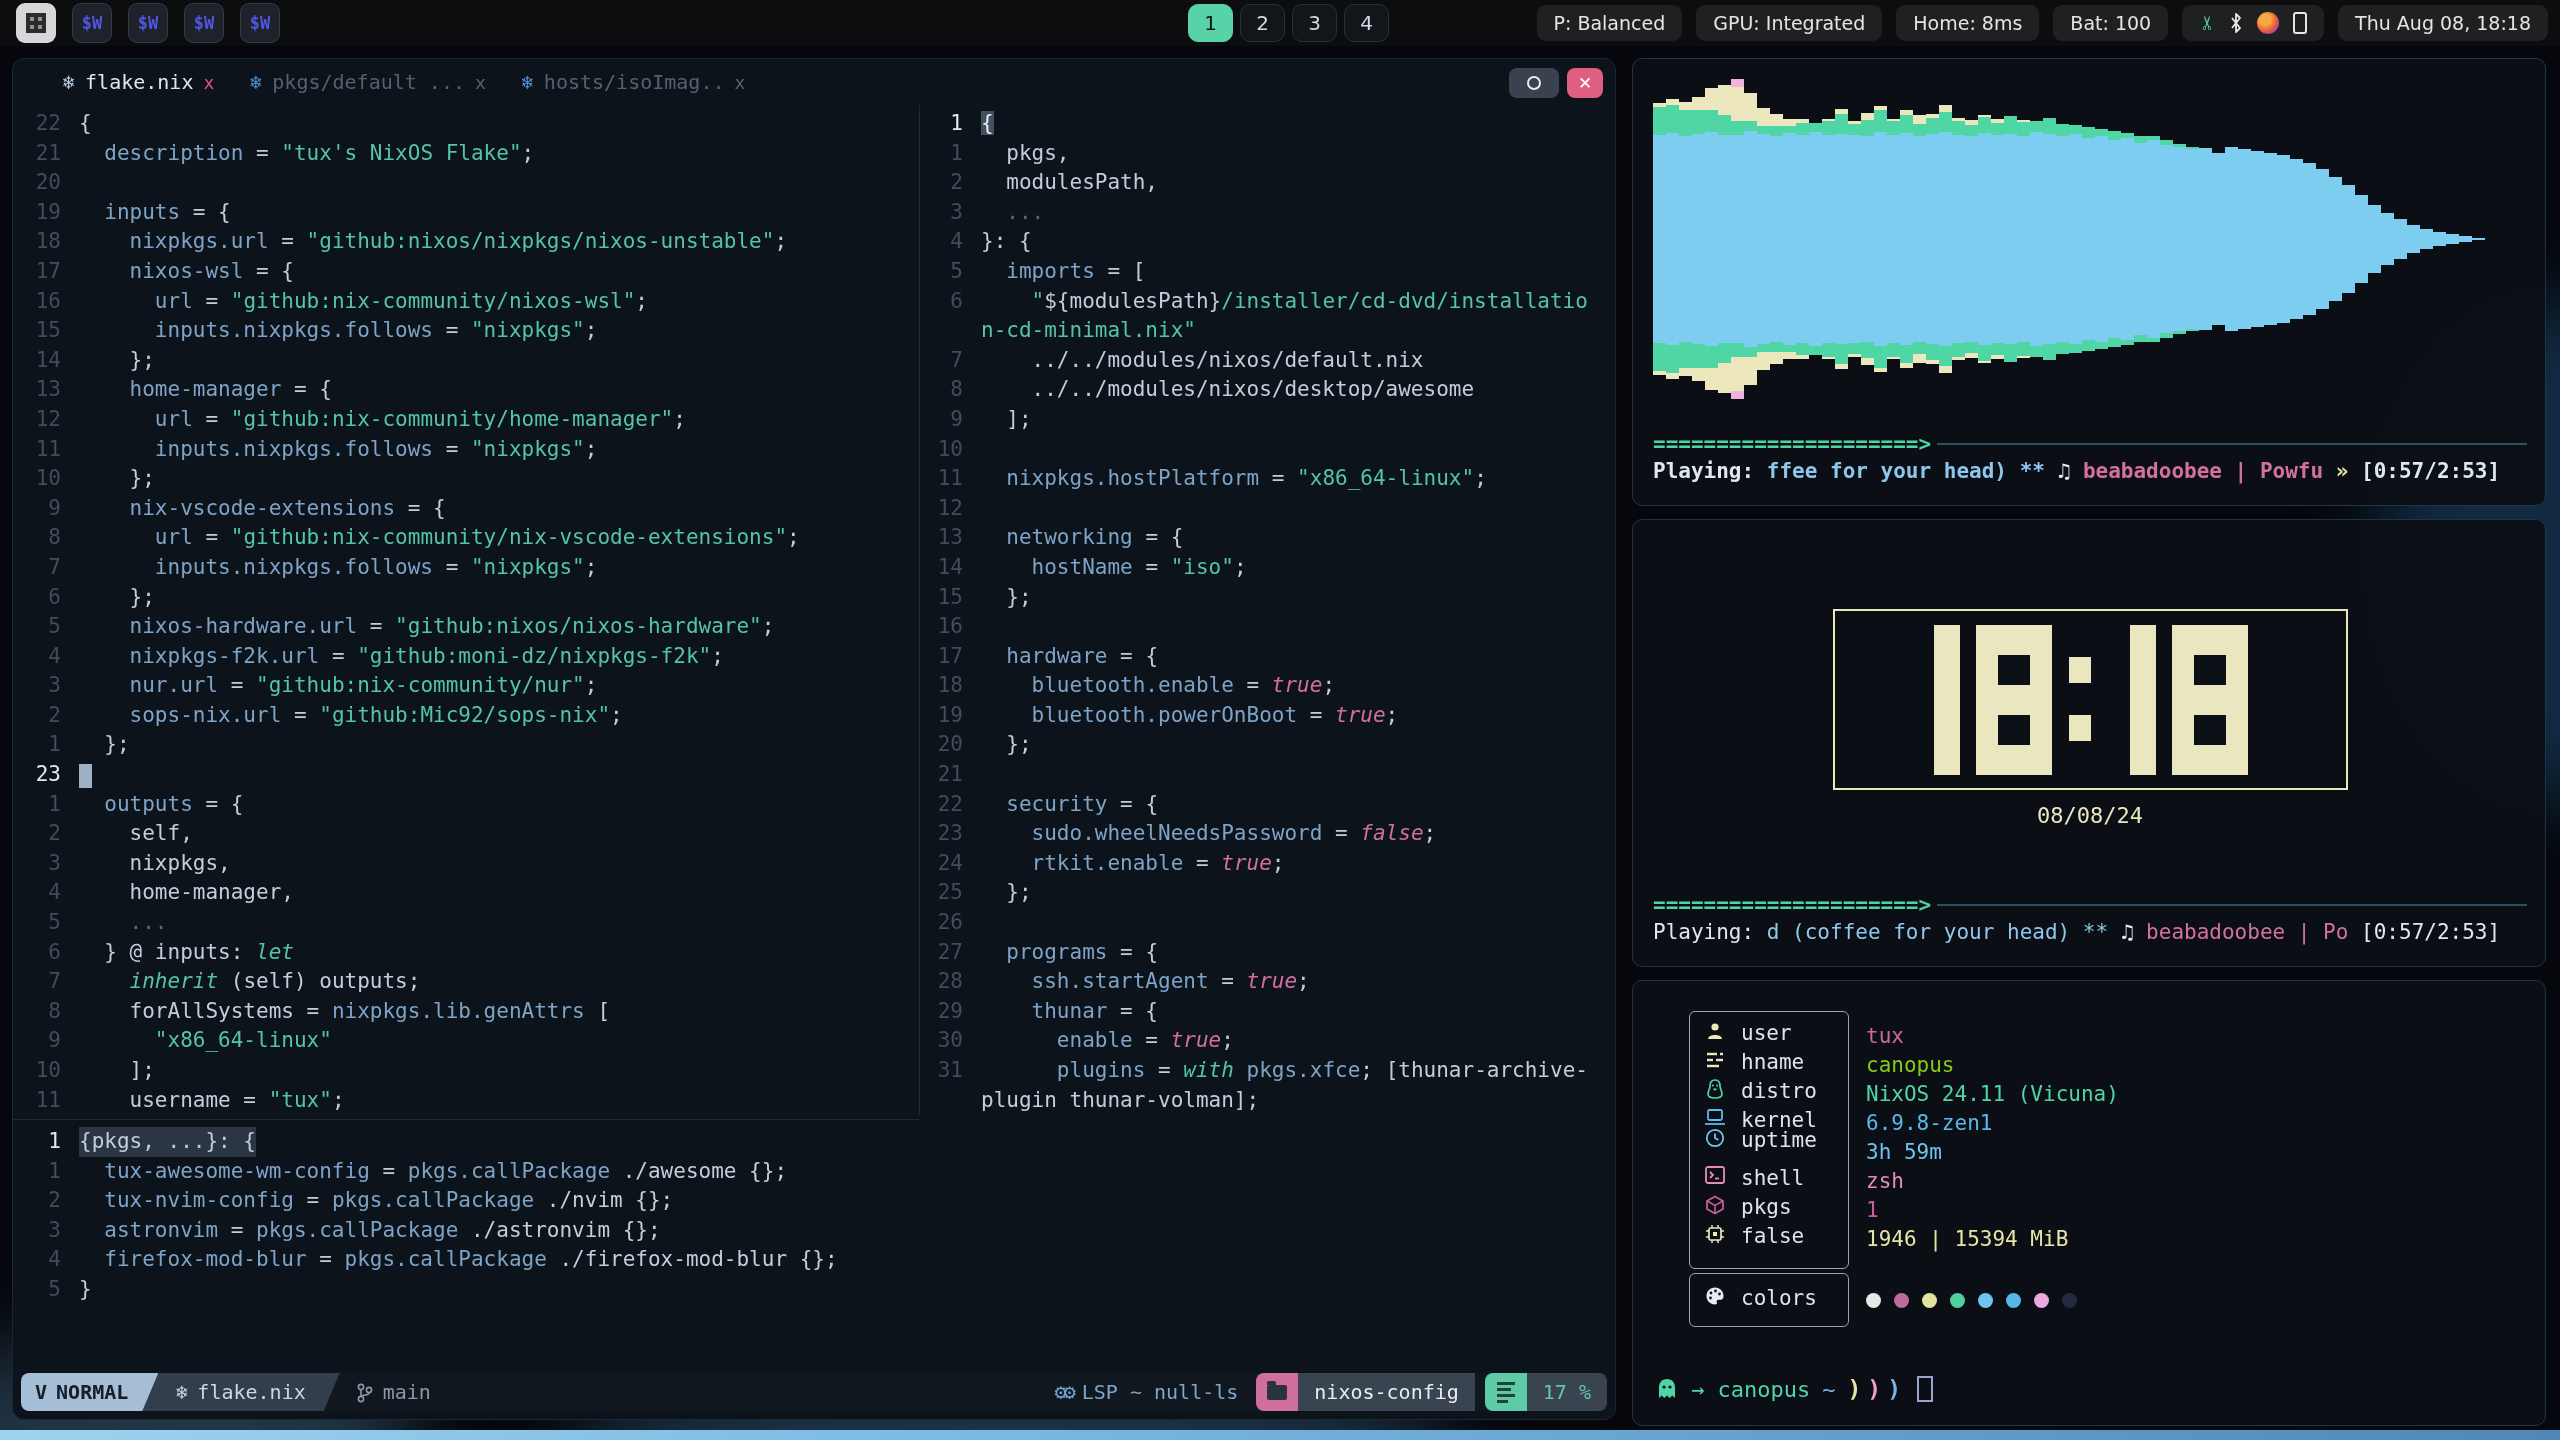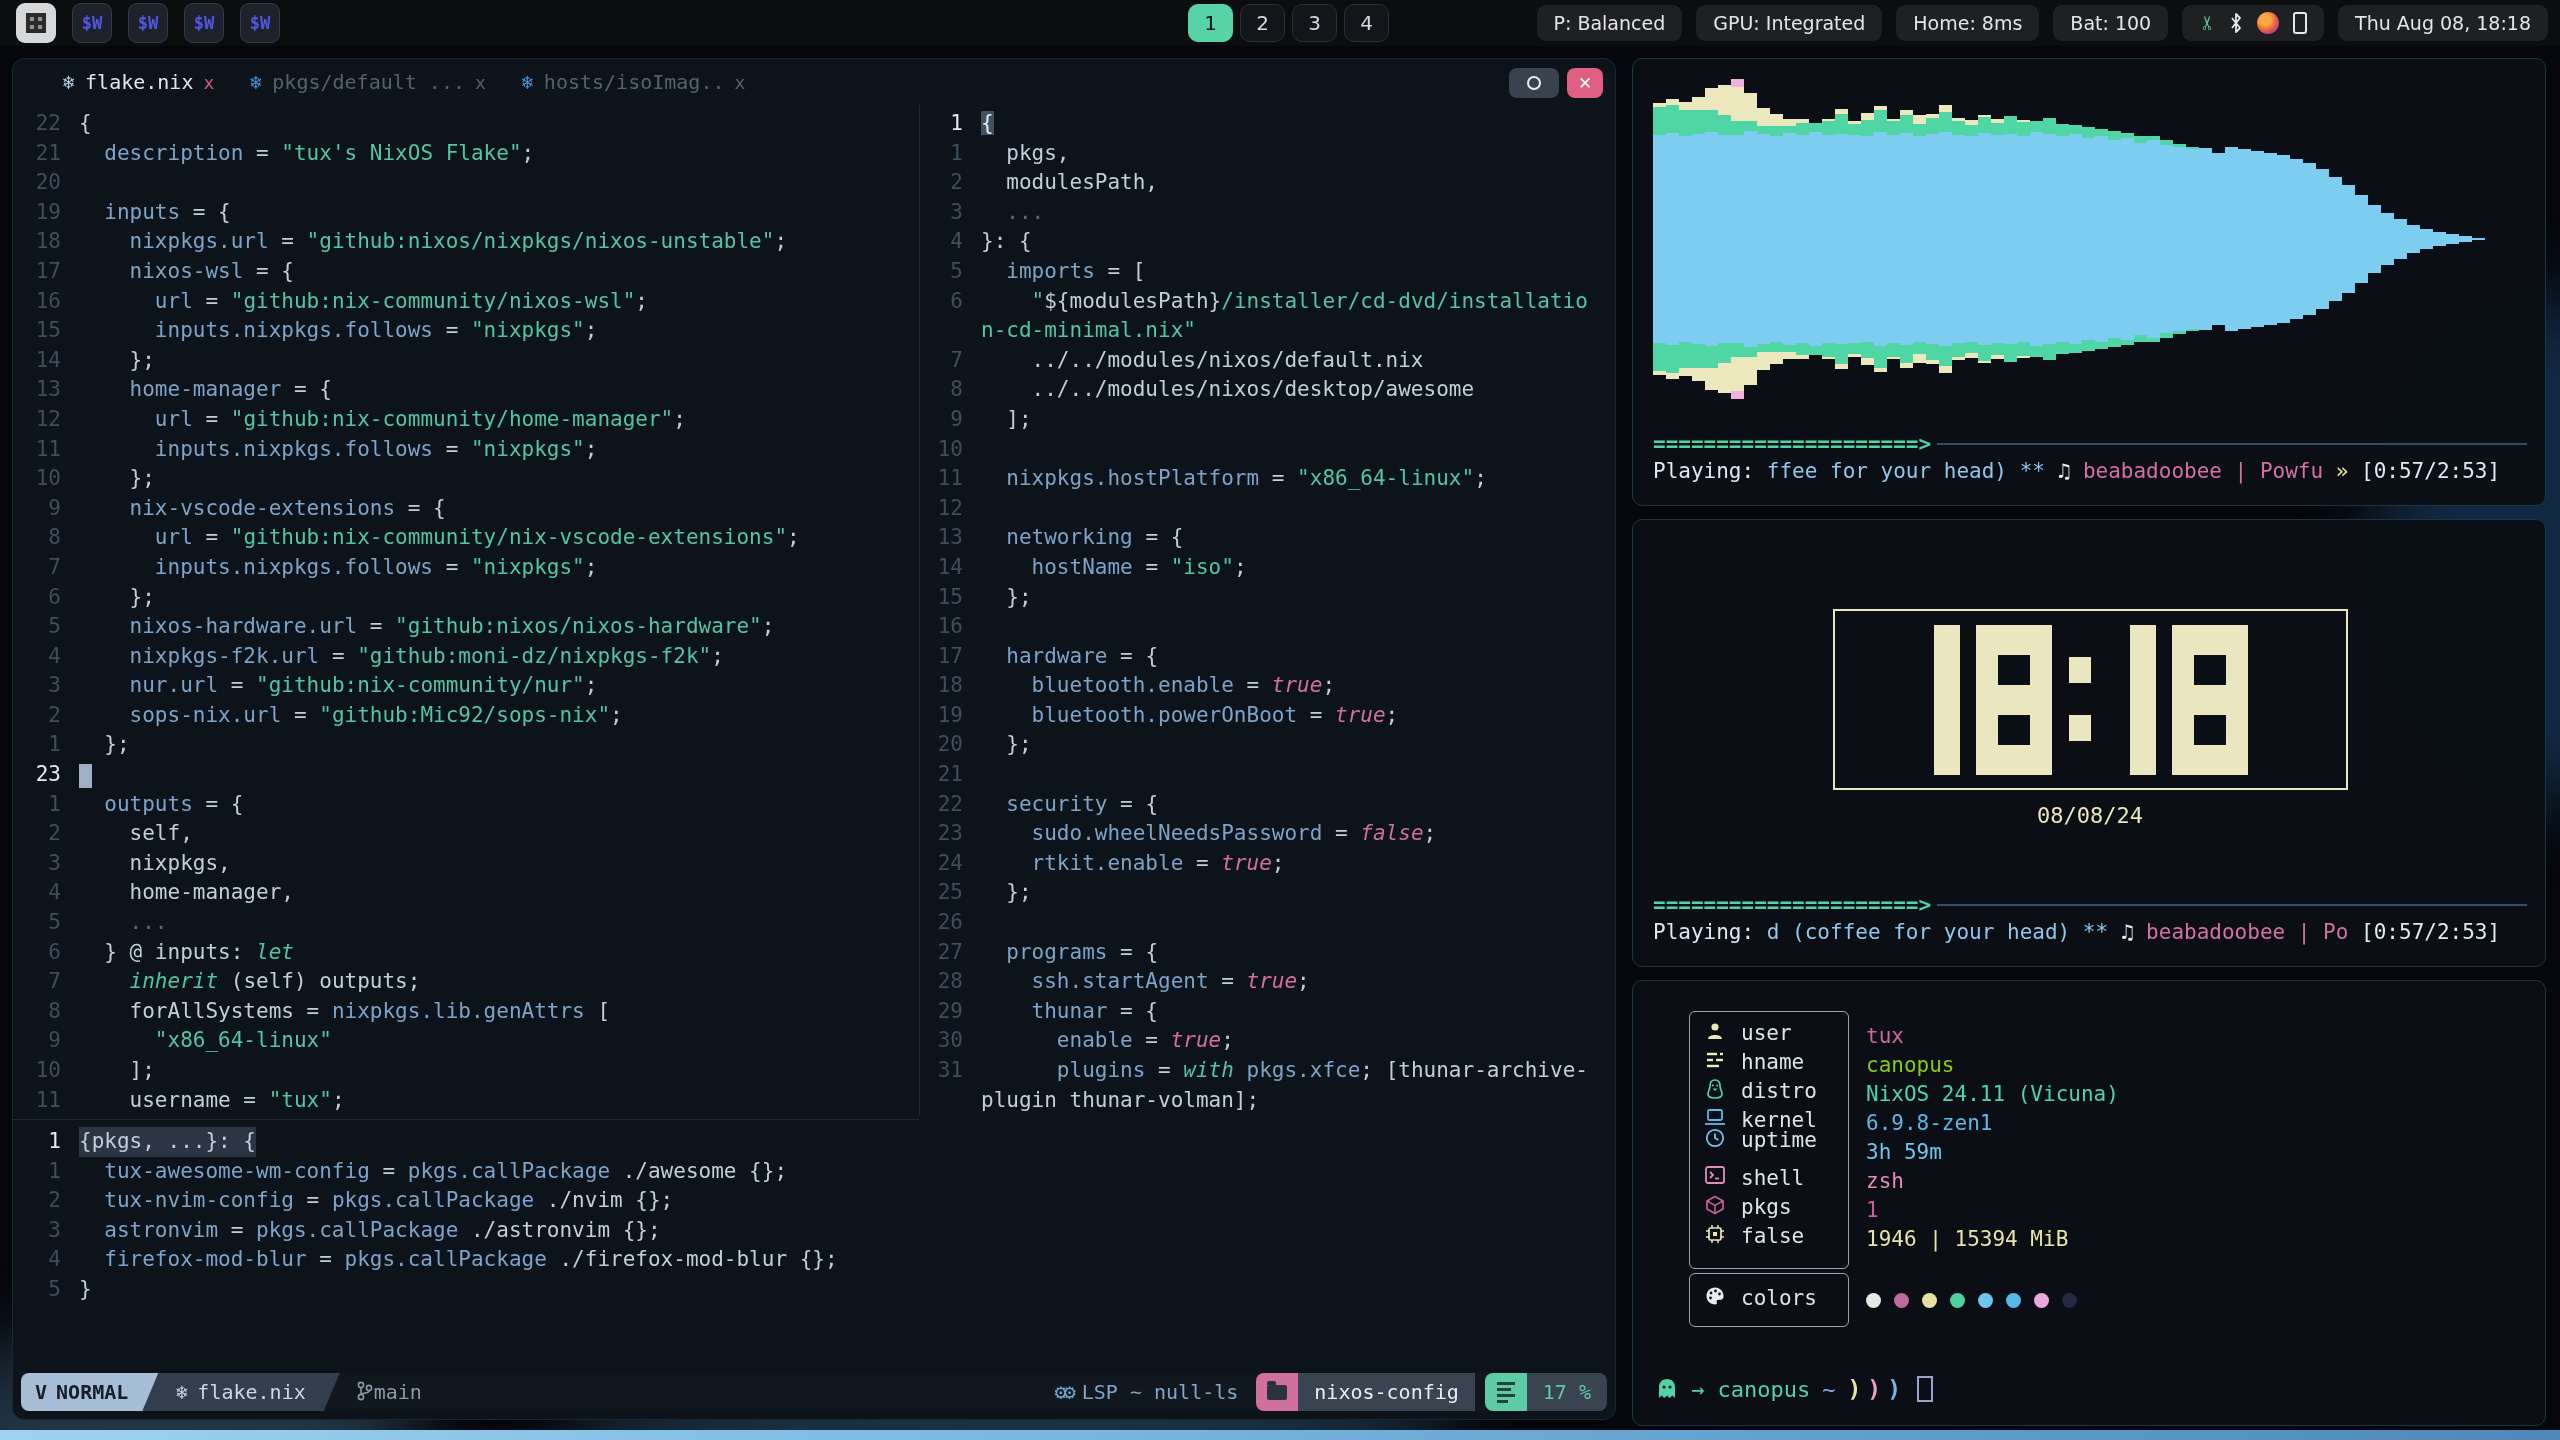--- a/index.html
+++ b/index.html
@@ -74,21 +74,21 @@
   
   .statusline { position:absolute; left:8px; bottom:8px; width:1586px; height:38px; background:#11171f;
     border-radius:8px; display:flex; align-items:center; justify-content:space-between; font-size:20px; }
   .sl-left { display:flex; align-items:center; height:38px; }
   .seg-mode { position:relative; z-index:2; background:#a6bdd6; color:#161d26; font-weight:bold; height:38px;
     display:flex; align-items:center; gap:9px; padding:0 30px 0 14px; border-radius:8px 0 0 8px;
     clip-path:polygon(0 0,100% 0,calc(100% - 16px) 100%,0 100%); }
   .seg-file { position:relative; z-index:1; margin-left:-18px; background:#333e4d; color:#cdd7e3; height:38px;
     display:flex; align-items:center; gap:9px; padding:0 34px 0 36px;
     clip-path:polygon(0 0,100% 0,calc(100% - 16px) 100%,0 100%); }
-  .seg-branch { display:flex; align-items:flex-start; color:#8b98a8; margin-left:16px; }
+  .seg-branch { display:flex; align-items:flex-end; gap:9px; color:#8b98a8; margin-left:16px; }
   .sl-right { display:flex; align-items:center; height:38px; }
   .lsp { color:#7fa6c9; display:flex; align-items:center; gap:10px; margin-right:18px; }
   .gears { color:#6fa3d4; letter-spacing:-4px; font-size:21px; }
   .cap { width:42px; height:38px; display:flex; align-items:center; justify-content:center; flex:none; }
   .cap.pink { background:#cf6f9d; border-radius:8px 0 0 8px; }
   .cap.teal { background:#5dcca6; border-radius:8px 0 0 8px; }
   .segdark { background:#3a4450; height:38px; display:flex; align-items:center; padding:0 16px; color:#e6edf5; }
   .segdark.pct { color:#5dcca6; border-radius:0 8px 8px 0; }
   .folder-ic { width:20px; height:15px; background:#2b3340; border-radius:2px; position:relative; }
   .folder-ic::before { content:""; position:absolute; left:0; top:-4px; width:9px; height:4px; background:#2b3340; border-radius:2px 2px 0 0; }
@@ -108,21 +108,21 @@
   .vseg { width:13px; }
   .vz-blue { background:#7dcdf0; } .vz-green { background:#50d5a5; }
   .vz-cream { background:#ece7bd; } .vz-pink { background:#eeb2dc; }
 
   .progressline { position:absolute; left:20px; width:874px; height:26px; display:flex; align-items:center; font-size:21px; }
   .prog-eq { color:#4fd4a6; font-weight:bold; letter-spacing:0; }
   .prog-rule { flex:1; height:2px; background:#2e4f60; margin-left:6px; }
   .playing { position:absolute; left:20px; width:890px; height:28px; font-size:21px; white-space:pre; }
   .pl-label { color:#dfe8f0; } .pl-song { color:#8fc7ec; } .pl-note { color:#e8eef4; }
   .pl-artist { color:#d4719f; } .pl-chev { color:#e8e4a6; } .pl-time { color:#dfe8f0; }
-  .w1 .progressline { top:372px; } .w1 .playing { top:400px; }
+  .w1 .progressline { top:372px; } .w1 .playing { top:400px;font-weight:bold; }
   .w2 .progressline { top:372px; } .w2 .playing { top:400px; }
 
   
   .clockbox { position:absolute; left:200px; top:89px; width:515px; height:181px; border:2px solid #e9e6c0;
     display:flex; align-items:center; justify-content:center; gap:16px; }
   .dg1 { width:26px; height:150px; background:#e9e6c0; }
   .dg8 { width:76px; height:150px; background:#e9e6c0; position:relative; }
   .dg8 i { position:absolute; left:22px; width:32px; height:30px; background:#0b1016; display:block; }
   .dg8 i.t { top:30px; } .dg8 i.bt { top:90px; }
   .dgc { width:24px; height:150px; position:relative; margin-right:22px; }

